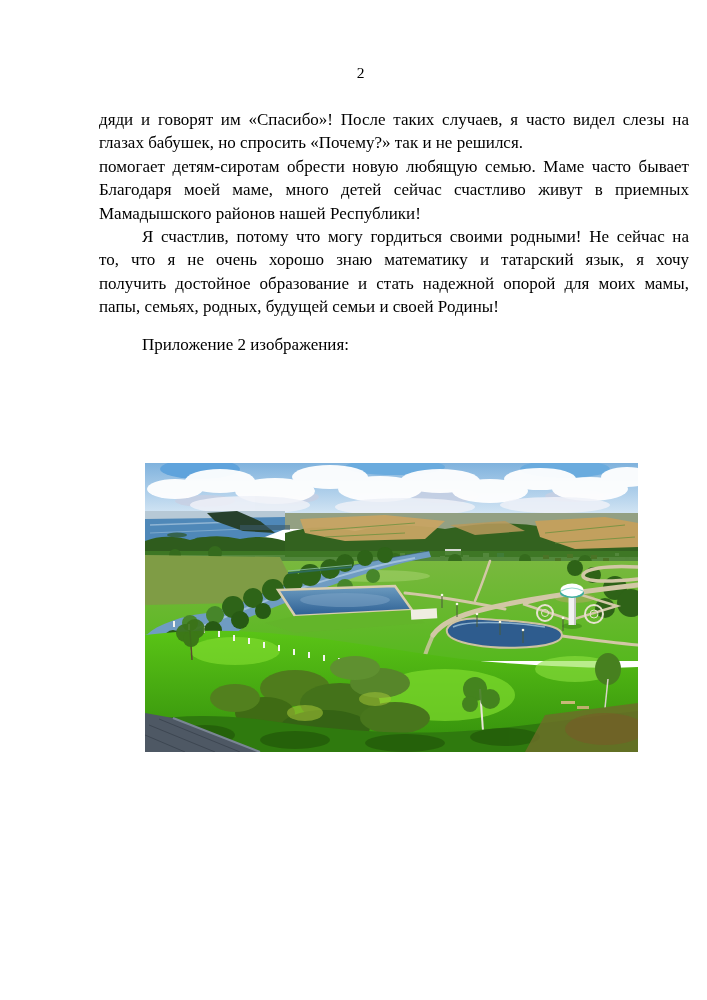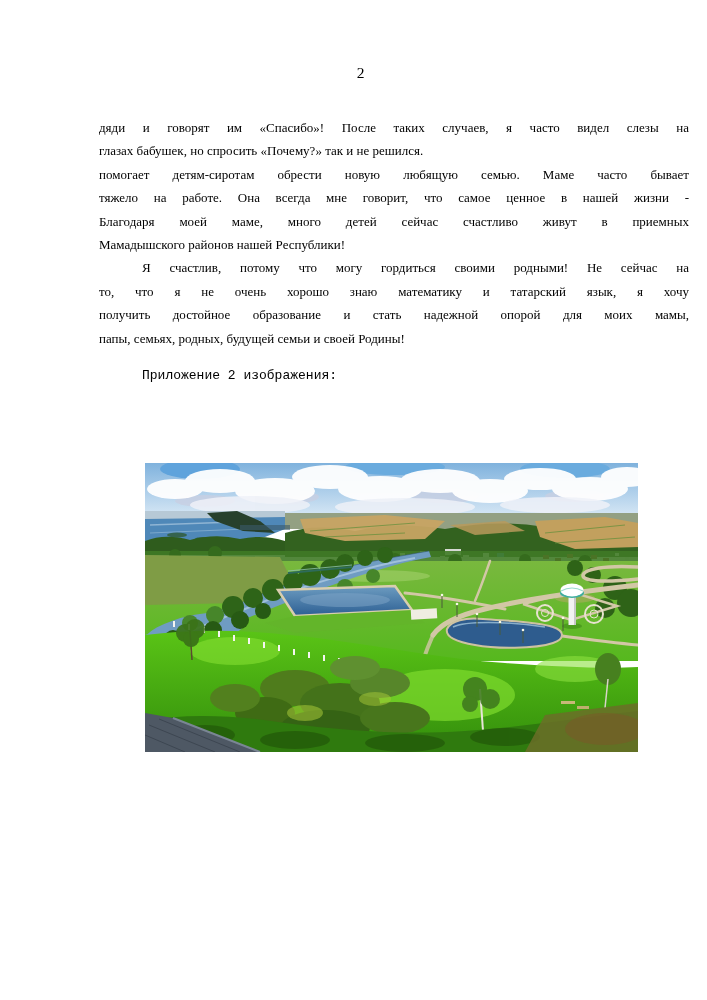--- a/index.html
+++ b/index.html
@@ -5,46 +5,45 @@
   html,body{margin:0;padding:0;background:#ffffff;}
   .page{
     position:relative;width:707px;height:1000px;background:#ffffff;
     font-family:"Liberation Serif", serif;color:#000;overflow:hidden;
   }
   .pageno{
     position:absolute;top:64px;left:0;width:707px;text-align:center;
     font-size:15.5px;transform:translateX(7px);
   }
   .textblock{
-    position:absolute;top:116px;left:99px;width:590px;
-    font-size:13px;line-height:23.4px;
+    position:absolute;top:108px;left:99px;width:590px;
+    font-size:17px;line-height:23.4px;
   }
   .line{height:23.4px;overflow:hidden;}
   .j {text-align:justify;text-align-last:justify;}
   .jl{text-align:justify;text-align-last:left;}
   .ind{text-indent:43px;}
   .spacer{height:16px;}
-  .ap{line-height:19px;height:19px;text-align:left;text-indent:43px;font-family:Liberation Mono, monospace;}
+  .ap{line-height:19px;height:19px;text-align:left;text-indent:43px;}
   .photo{
     position:absolute;top:463px;left:145px;width:493px;height:289px;margin:0;
     line-height:0;
   }
 </style>
 </head>
 <body>
 
 <div class="page">
 
   <div class="pageno">2</div>
 
   <div class="textblock">
     <div class="line j">дяди и говорят им «Спасибо»! После таких случаев, я часто видел слезы на</div>
     <div class="line jl">глазах бабушек, но спросить «Почему?» так и не решился.</div>
     <div class="line j">помогает детям-сиротам обрести новую любящую семью. Маме часто бывает</div>
-    <div class="line j">тяжело на работе. Она всегда мне говорит, что самое ценное в нашей жизни -</div>
     <div class="line j">Благодаря моей маме, много детей сейчас счастливо живут в приемных</div>
     <div class="line jl">Мамадышского районов нашей Республики!</div>
     <div class="line j ind">Я счастлив, потому что могу гордиться своими родными! Не сейчас на</div>
     <div class="line j">то, что я не очень хорошо знаю математику и татарский язык, я хочу</div>
     <div class="line j">получить достойное образование и стать надежной опорой для моих мамы,</div>
     <div class="line jl">папы, семьях, родных, будущей семьи и своей Родины!</div>
     <div class="spacer"></div>
     <div class="line ap">Приложение 2 изображения:</div>
   </div>
 

